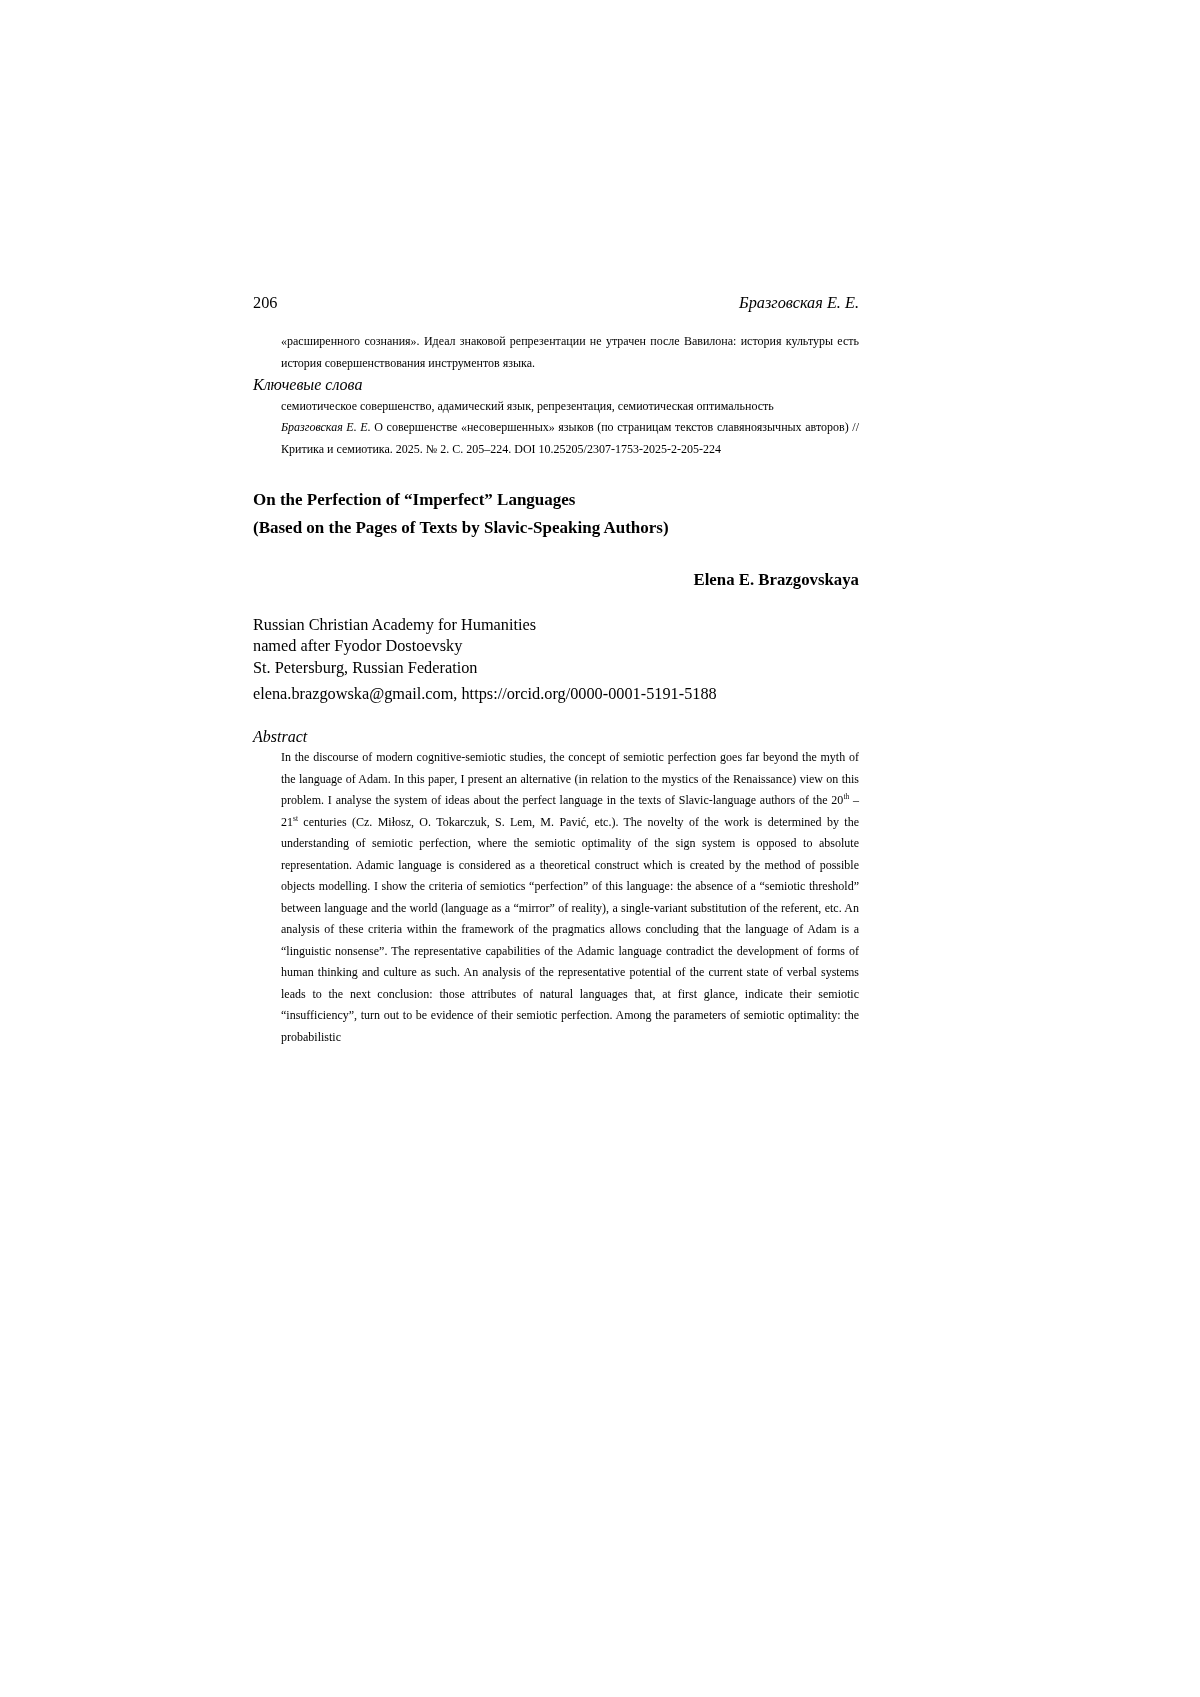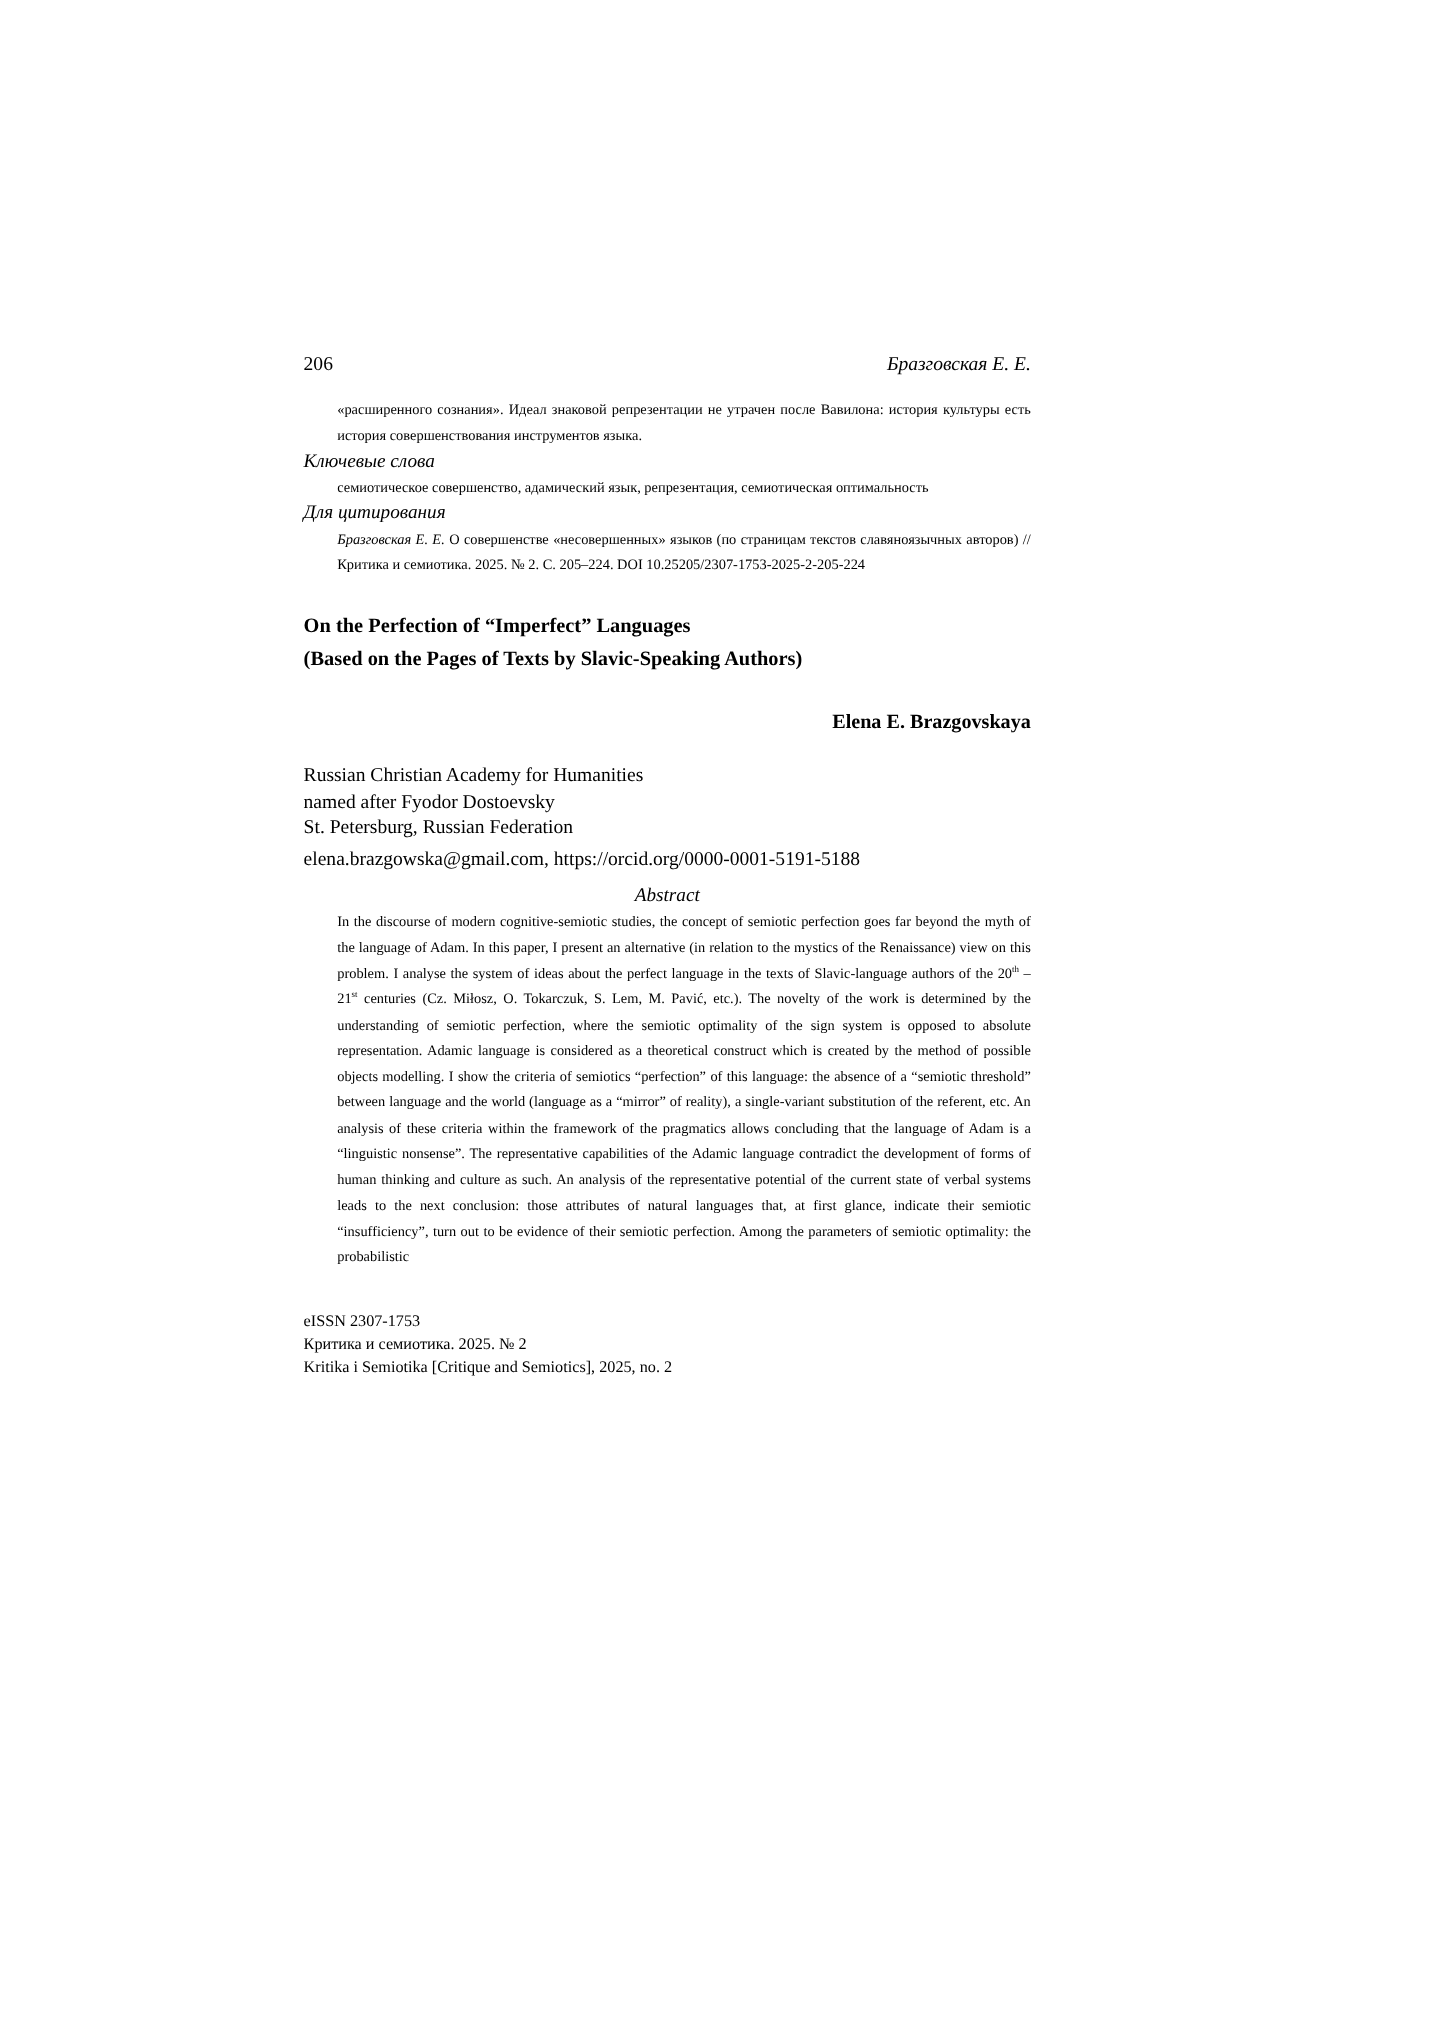--- a/index.html
+++ b/index.html
@@ -55,21 +55,21 @@
   .affil {
     font-size: 16.3px;
     line-height: 21.5px;
     margin-top: 23px;
   }
   .contact {
     font-size: 16.3px;
     line-height: 21.5px;
     margin-top: 5px;
   }
-  .abstract-label { margin-top: 10px; text-align: center; }
+  .abstract-label { margin-top: 21px; }
   .abstract-text sup {
     font-size: 0.62em;
     line-height: 0;
     vertical-align: super;
   }
   .footer {
     margin-top: 32px;
     font-size: 13.5px;
     line-height: 19px;
   }
@@ -83,41 +83,35 @@
     <div class="running-header">
       <span>206</span>
       <span class="italic">Бразговская Е. Е.</span>
     </div>
 
     <p class="body-text indent just">«расширенного сознания». Идеал знаковой репрезентации не утрачен после Вавилона: история культуры есть история совершенствования инструментов языка.</p>
 
     <p class="label">Ключевые слова</p>
     <p class="body-text indent just">семиотическое совершенство, адамический язык, репрезентация, семиотическая оптимальность</p>
 
-    <p class="label">Для цитирования</p>
     <p class="body-text indent just"><span class="italic">Бразговская Е. Е.</span><span> О совершенстве «несовершенных» языков (по страницам текстов славяноязычных авторов) // Критика и семиотика. 2025. № 2. С. 205–224. DOI 10.25205/2307-1753-2025-2-205-224</span></p>
 
     <h1 class="title">
       <span>On the Perfection of “Imperfect” Languages</span><br>
       <span>(Based on the Pages of Texts by Slavic-Speaking Authors)</span>
     </h1>
 
     <p class="author">Elena E. Brazgovskaya</p>
 
     <p class="affil">
       <span>Russian Christian Academy for Humanities</span><br>
       <span>named after Fyodor Dostoevsky</span><br>
       <span>St. Petersburg, Russian Federation</span>
     </p>
 
     <p class="contact">elena.brazgowska@gmail.com, https://orcid.org/0000-0001-5191-5188</p>
 
     <p class="label abstract-label">Abstract</p>
     <p class="body-text indent just abstract-text"><span>In the discourse of modern cognitive-semiotic studies, the concept of semiotic perfection goes far beyond the myth of the language of Adam. In this paper, I present an alternative (in relation to the mystics of the Renaissance) view on this problem. I analyse the system of ideas about the perfect language in the texts of Slavic-language authors of the 20</span><sup>th</sup><span> – 21</span><sup>st</sup><span> centuries (Cz. Miłosz, O. Tokarczuk, S. Lem, M. Pavić, etc.). The novelty of the work is determined by the understanding of semiotic perfection, where the semiotic optimality of the sign system is opposed to absolute representation. Adamic language is considered as a theoretical construct which is created by the method of possible objects modelling. I show the criteria of semiotics “perfection” of this language: the absence of a “semiotic threshold” between language and the world (language as a “mirror” of reality), a single-variant substitution of the referent, etc. An analysis of these criteria within the framework of the pragmatics allows concluding that the language of Adam is a “linguistic nonsense”. The representative capabilities of the Adamic language contradict the development of forms of human thinking and culture as such. An analysis of the representative potential of the current state of verbal systems leads to the next conclusion: those attributes of natural languages that, at first glance, indicate their semiotic “insufficiency”, turn out to be evidence of their semiotic perfection. Among the parameters of semiotic optimality: the probabilistic</span></p>
 
-    <div class="footer">
-      <div>eISSN 2307-1753</div>
-      <div>Критика и семиотика. 2025. № 2</div>
-      <div>Kritika i Semiotika [Critique and Semiotics], 2025, no. 2</div>
-    </div>
 
   </div>
 </div>
 
 </body></html>

